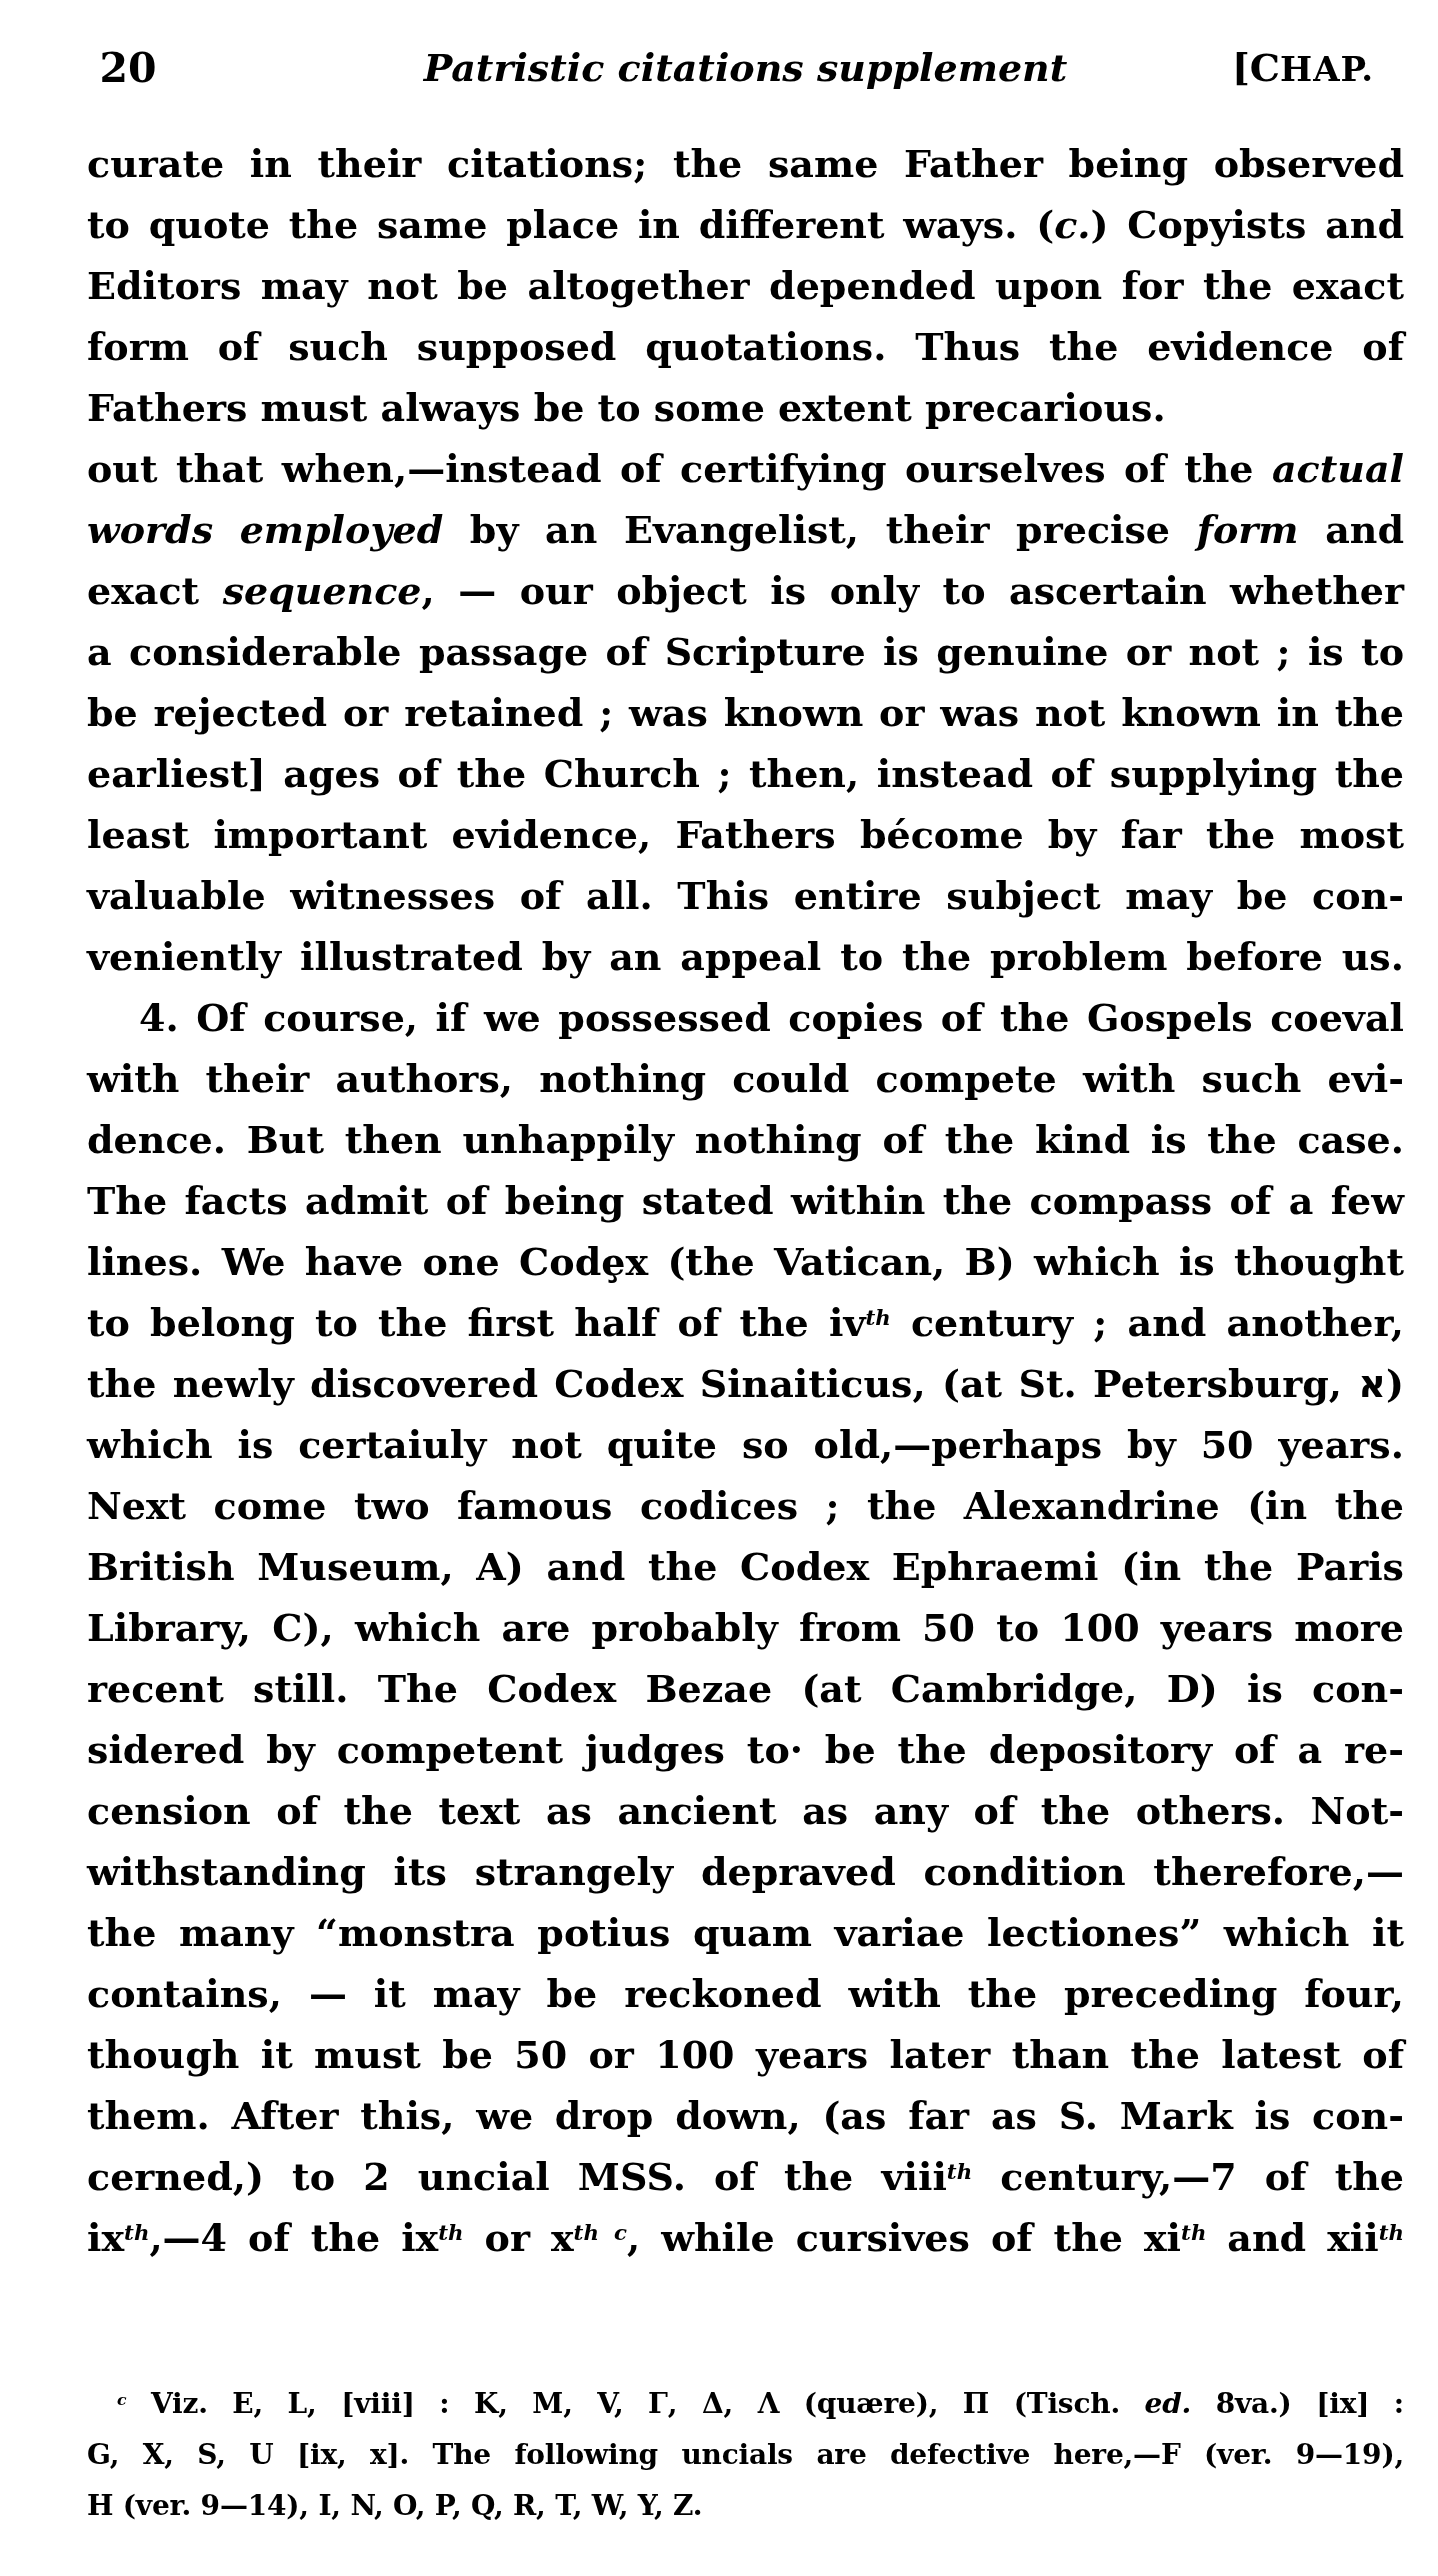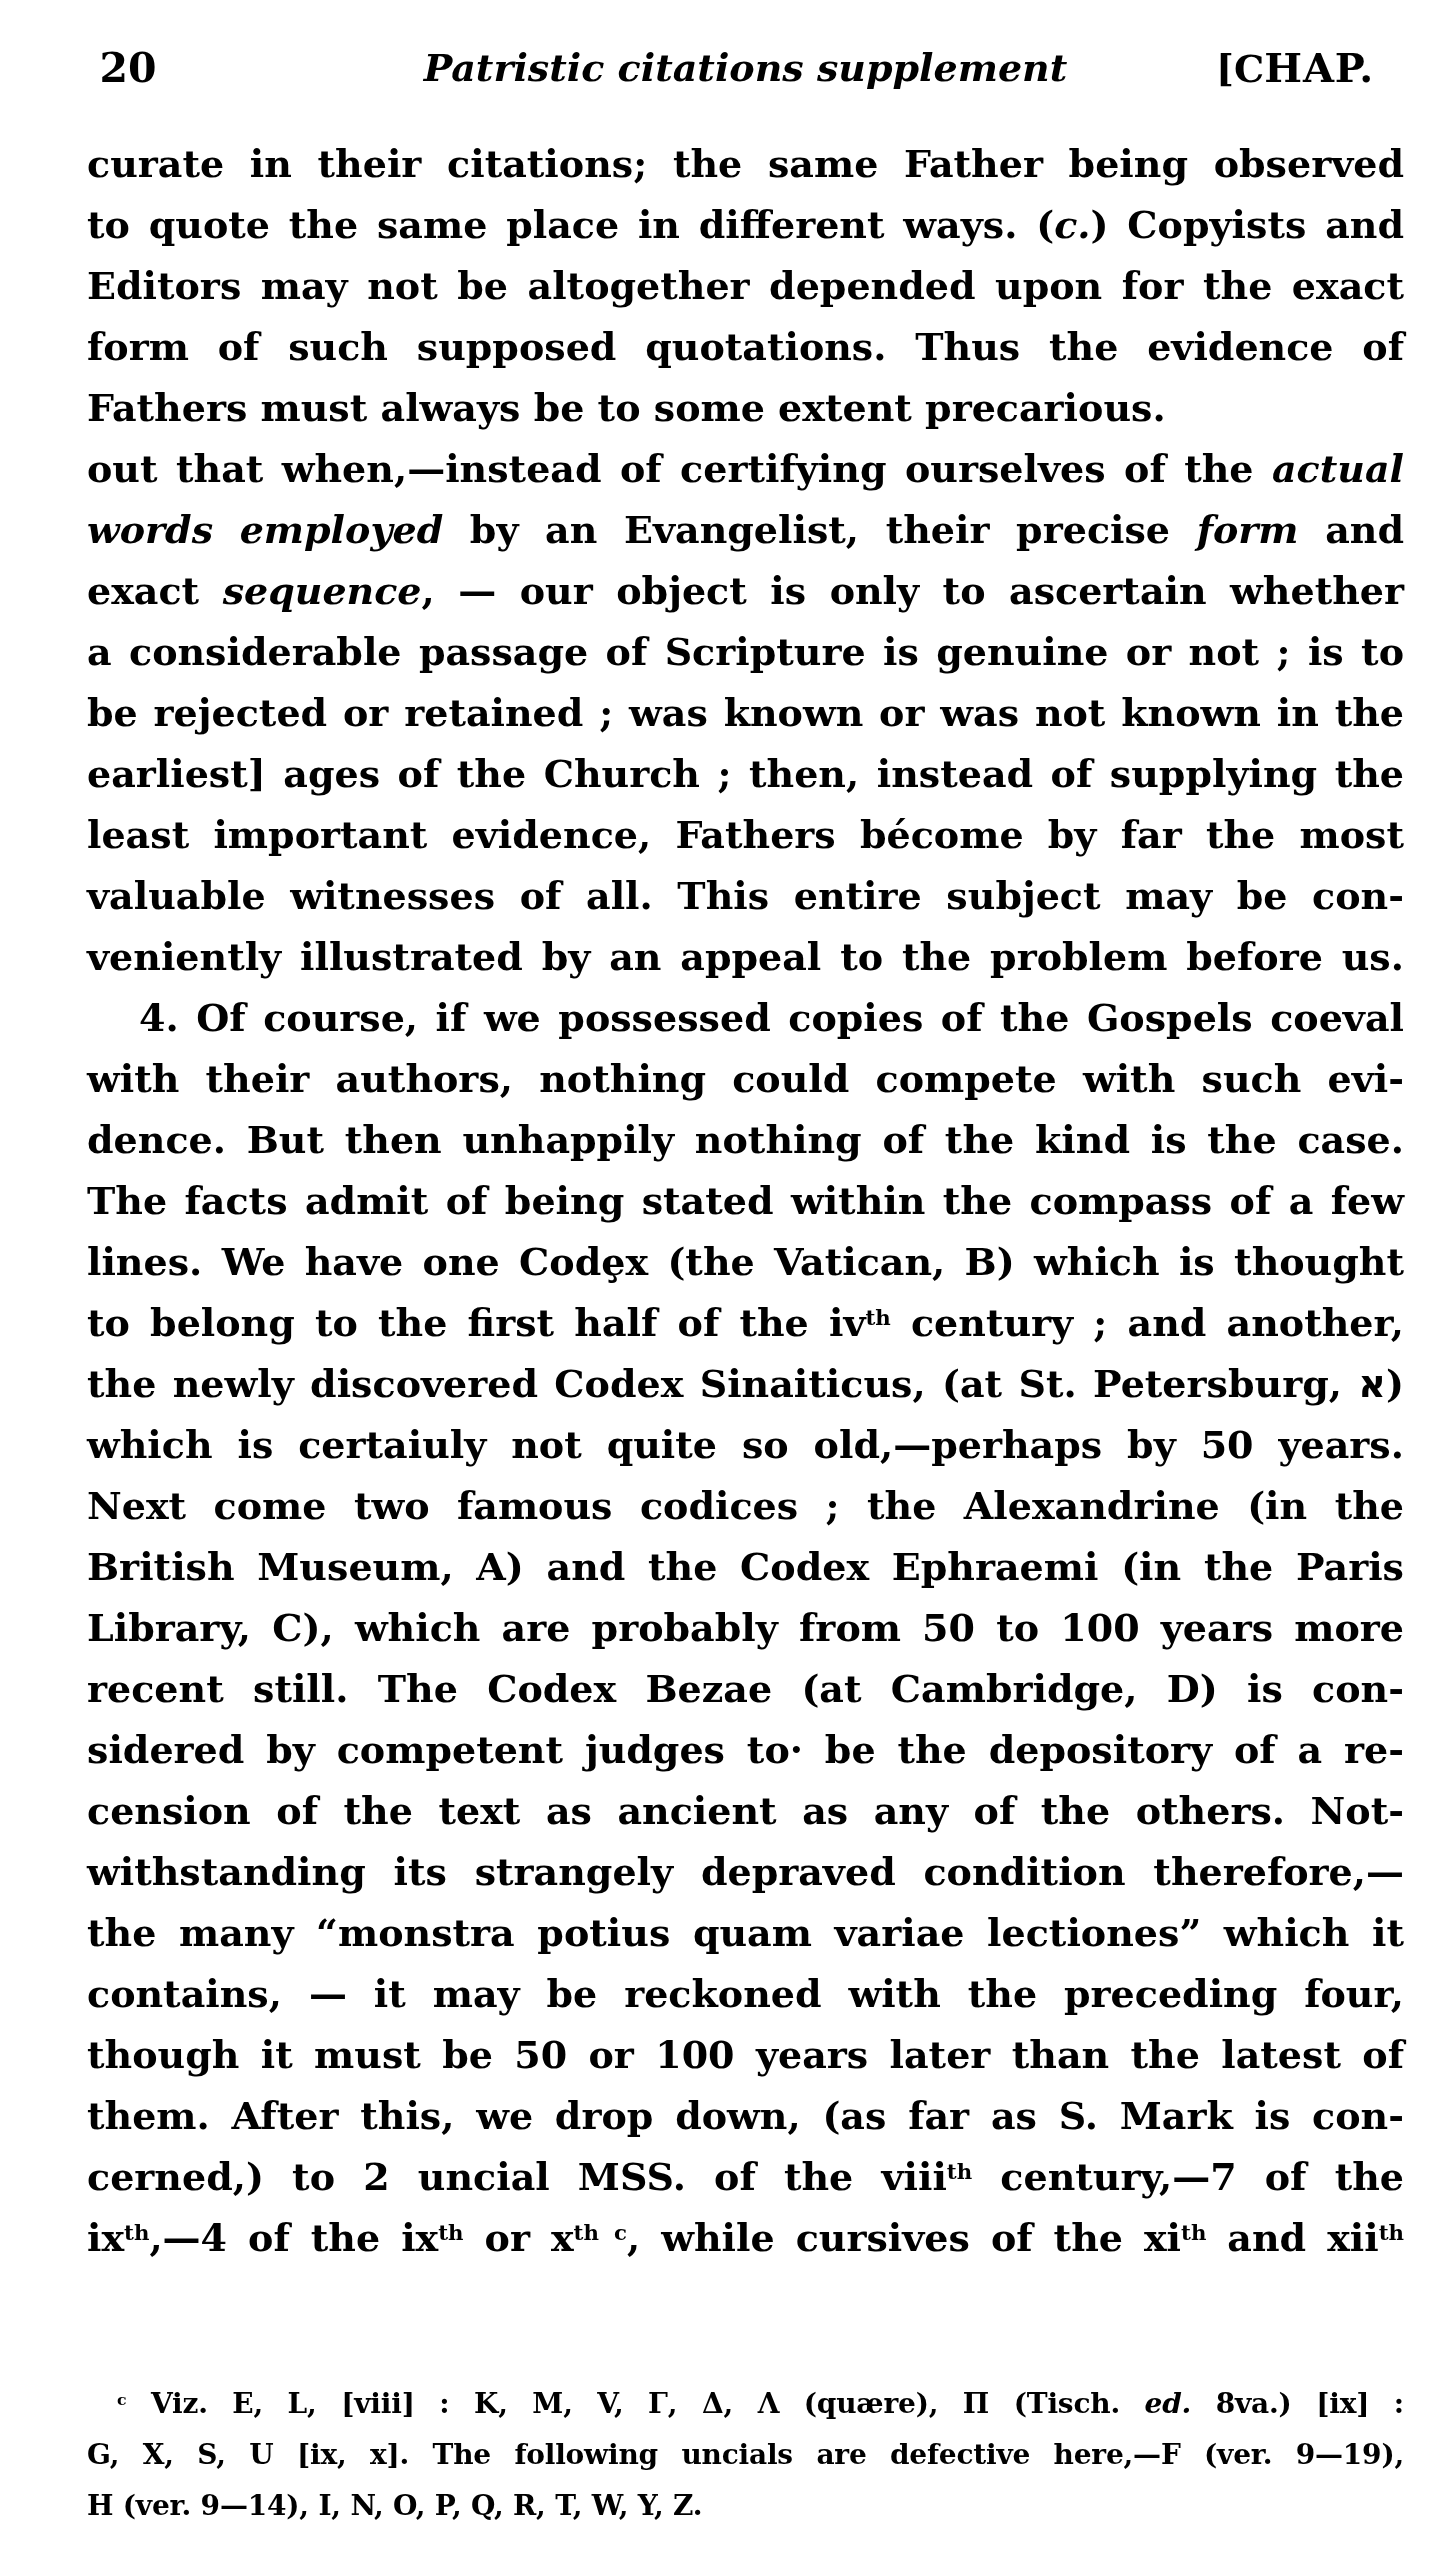--- a/index.html
+++ b/index.html
@@ -10,36 +10,37 @@
     font-weight:700;
     position:relative;
     overflow:hidden;
   }
   .page{position:absolute;inset:0;margin-left:32px;}
   
   .header{position:absolute;top:43px;left:55px;width:1317px;height:57px;}
   .pagenum{position:absolute;left:12.4px;top:0;font-size:41px;line-height:50px;}
   .runtitle{position:absolute;left:0;right:0;top:0;text-align:center;font-size:38px;line-height:50px;font-style:italic;}
   .chap{position:absolute;right:30px;top:0;font-size:38px;line-height:50px;}
-  .chap .small{font-size:40px;letter-spacing:0.9px;}
+  .chap .small{font-size:34px;letter-spacing:0.9px;}
   
   .body-block{position:absolute;top:133px;left:55px;width:1317px;}
   .bline{
     font-size:38px;line-height:61px;height:61px;
     text-align:justify;text-align-last:justify;
     white-space:normal;
   }
   .bline.indent{padding-left:52px;}
   .bline.endpara{text-align-last:left;}
   .it{font-style:italic;}
   sup{
     font-size:0.56em;
     vertical-align:baseline;
     position:relative;top:-0.5em;
     line-height:0;
+    font-style:italic;
   }
   
   .footnote-block{position:absolute;top:2378px;left:55px;width:1317px;}
   .fline{
     font-size:28px;line-height:51px;height:51px;
     text-align:justify;text-align-last:justify;
     letter-spacing:-0.2px;
   }
   .fline.indent{padding-left:30px;}
   .fline.endpara{text-align-last:left;}

